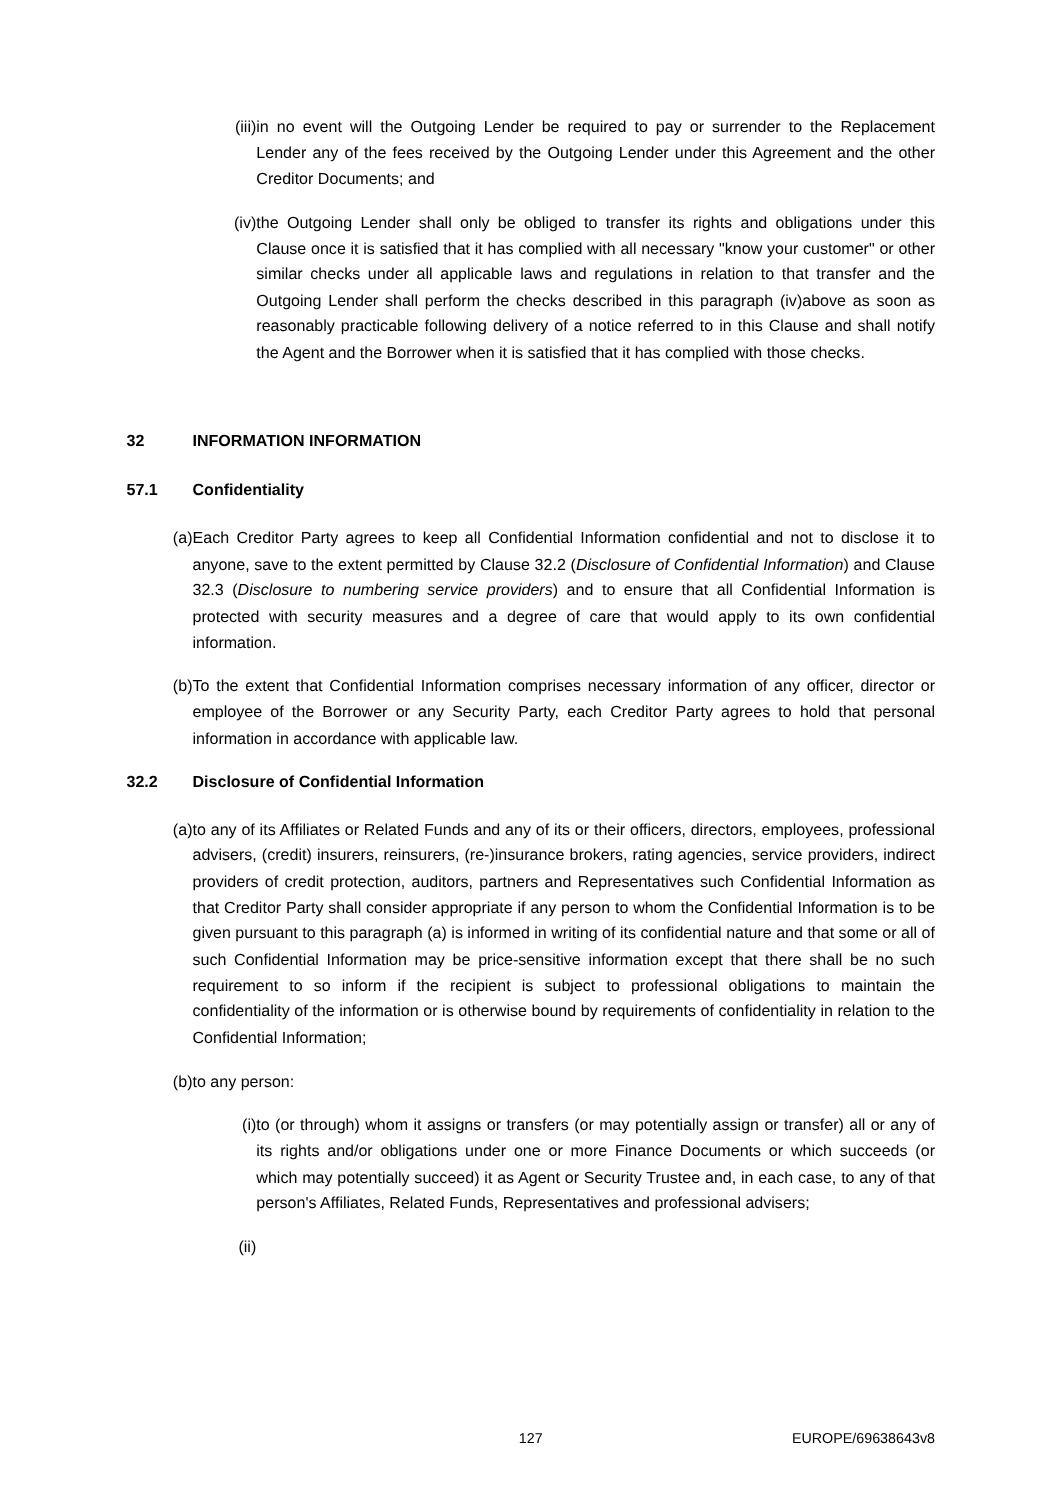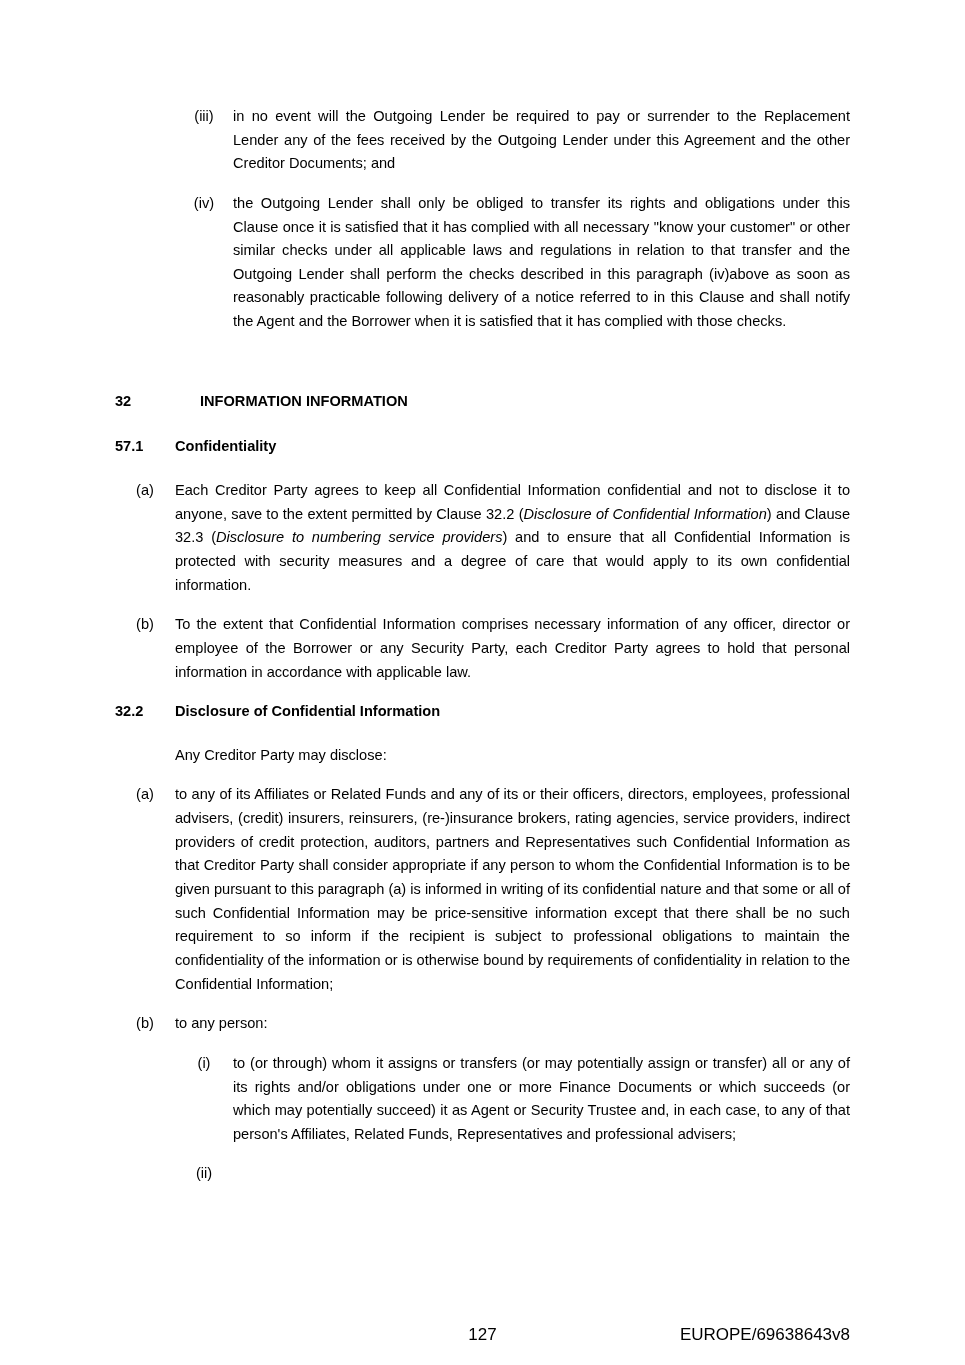--- a/index.html
+++ b/index.html
@@ -25,58 +25,58 @@
     line-height: 1.62;
     text-align: justify;
   }
   
   .row {
     display: flex;
     margin-bottom: 16px;
   }
   .marker {
     flex: 0 0 auto;
-    text-align: center;
+    text-align: right;
   }
   .body {
     flex: 1 1 auto;
     text-align: justify;
   }
   
   .lvl1 > .marker { width: 60px; }
   
   .lvl2 { padding-left: 60px; }
   .lvl2 > .marker { width: 58px; }
 
   .heading {
     display: flex;
     margin-top: 0;
     margin-bottom: 16px;
     font-weight: bold;
   }
   .heading .num { width: 60px; flex: 0 0 auto; }
   .heading .title { flex: 1 1 auto; text-align: left; }
 
-  .sec-main { margin-top: 56px; margin-bottom: 22px; gap: 25px; }
+  .sec-main { margin-top: 56px; margin-bottom: 22px; }
   .sub-head { margin-bottom: 20px; }
 
   .plain-indent {
     padding-left: 60px;
     margin-bottom: 16px;
     text-align: justify;
   }
 
   i { font-style: italic; }
 
   .footer {
     position: absolute;
     left: 115px;
     right: 115px;
-    bottom: 20px;
-    font-size: 17px;
+    bottom: 50px;
+    font-size: 13px;
     display: flex;
     align-items: baseline;
   }
   .footer .pageno {
     position: absolute;
     left: 0;
     right: 0;
     text-align: center;
   }
   .footer .docref {
@@ -117,21 +117,20 @@
     <div class="row lvl1">
       <div class="marker">(b)</div>
       <div class="body">To the extent that Confidential Information comprises necessary information of any officer, director or employee of the Borrower or any Security Party, each Creditor Party agrees to hold that personal information in accordance with applicable law.</div>
     </div>
 
     <div class="heading sub-head">
       <div class="num">32.2</div>
       <div class="title">Disclosure of Confidential Information</div>
     </div>
 
-    <div class="plain-indent">Any Creditor Party may disclose:</div>
 
     <div class="row lvl1">
       <div class="marker">(a)</div>
       <div class="body">to any of its Affiliates or Related Funds and any of its or their officers, directors, employees, professional advisers, (credit) insurers, reinsurers, (re-)insurance brokers, rating agencies, service providers, indirect providers of credit protection, auditors, partners and Representatives such Confidential Information as that Creditor Party shall consider appropriate if any person to whom the Confidential Information is to be given pursuant to this paragraph (a) is informed in writing of its confidential nature and that some or all of such Confidential Information may be price-sensitive information except that there shall be no such requirement to so inform if the recipient is subject to professional obligations to maintain the confidentiality of the information or is otherwise bound by requirements of confidentiality in relation to the Confidential Information;</div>
     </div>
 
     <div class="row lvl1">
       <div class="marker">(b)</div>
       <div class="body">to any person:</div>
     </div>

